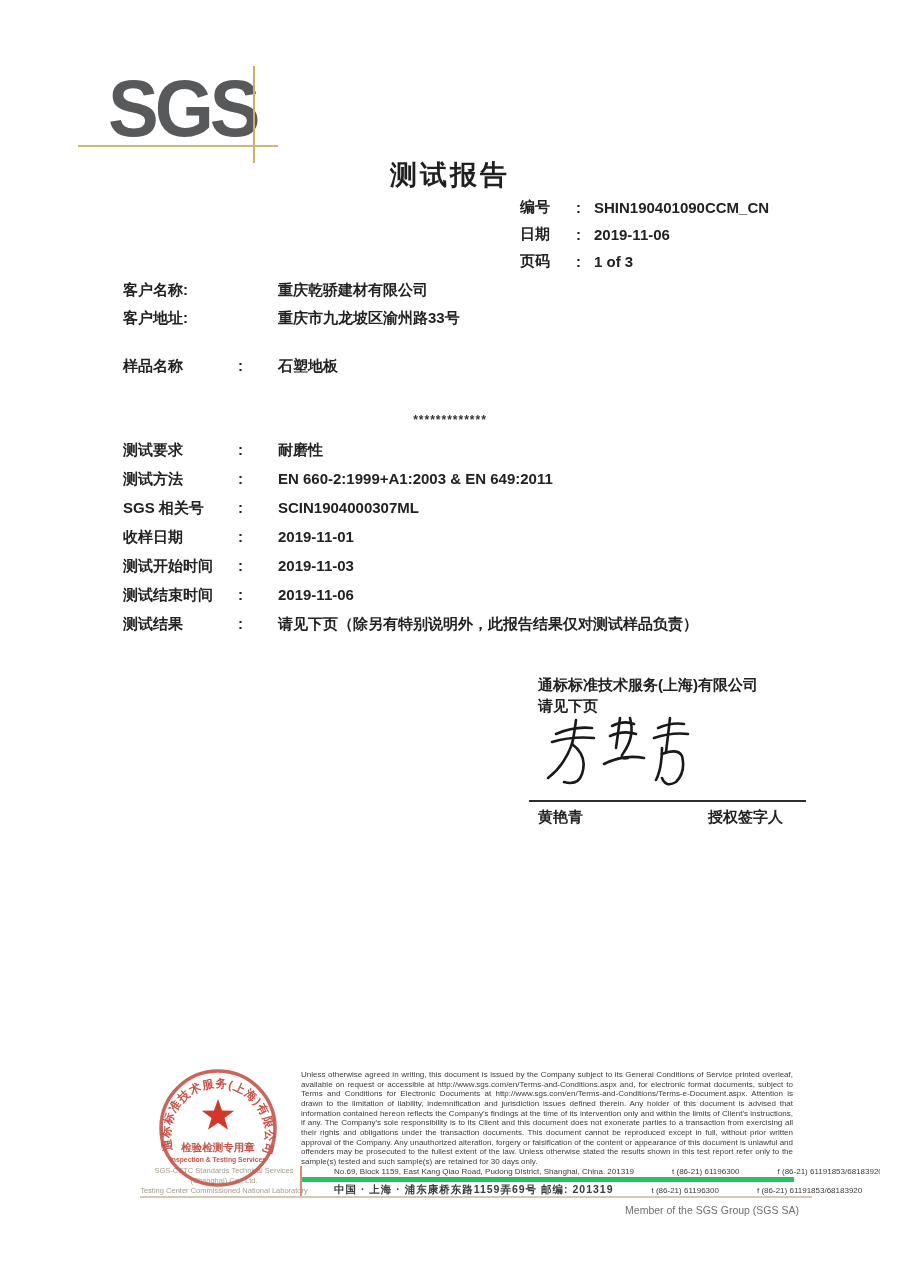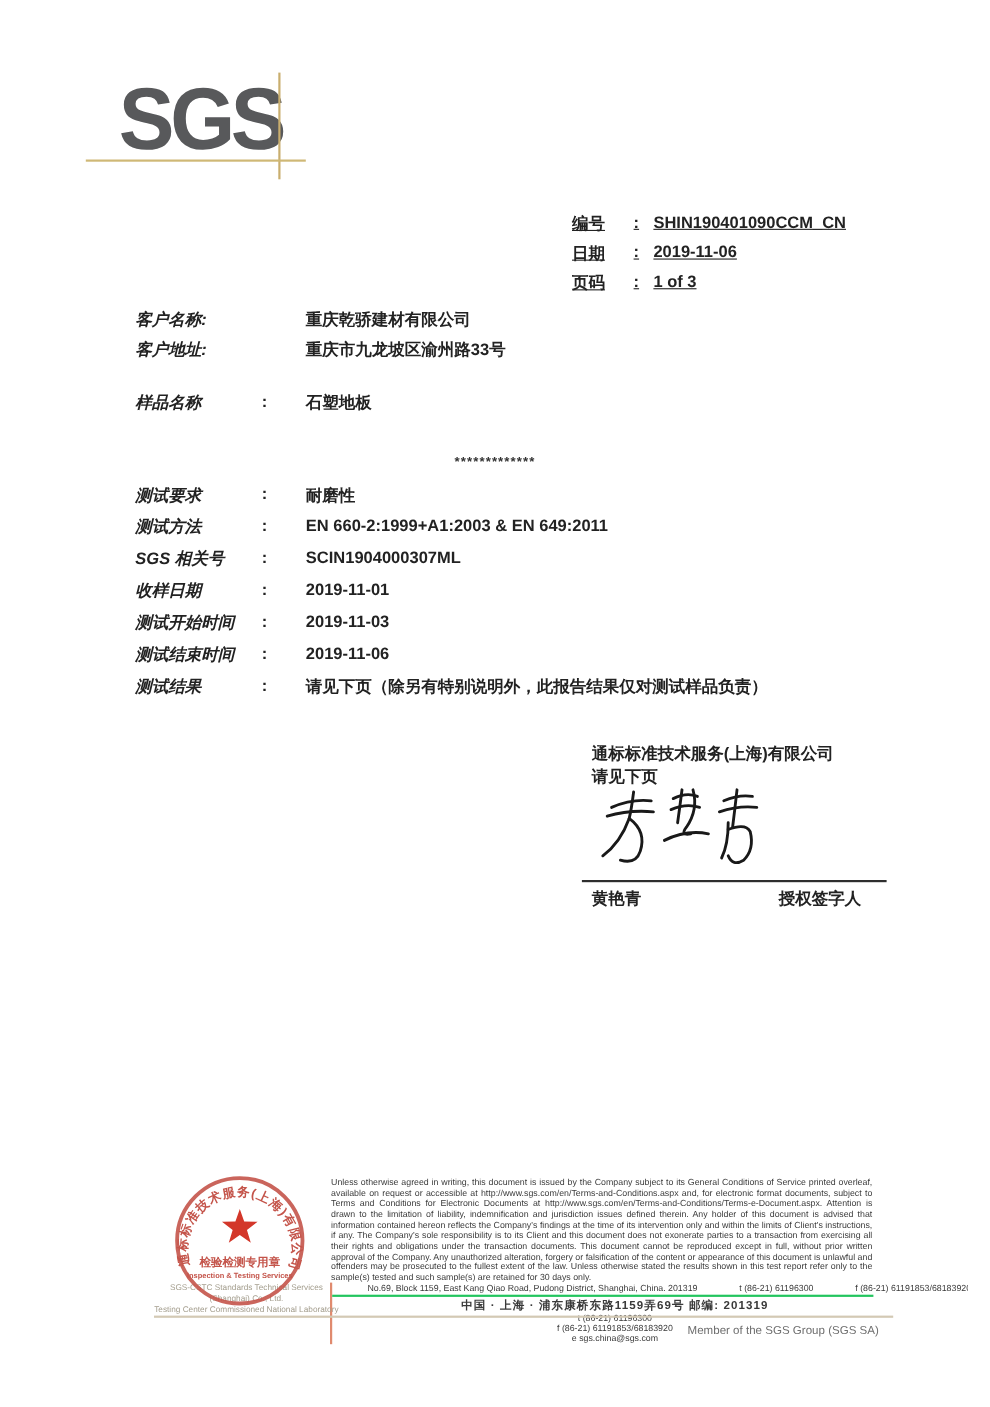--- a/index.html
+++ b/index.html
@@ -16,26 +16,26 @@
     transform:scaleY(1.05); transform-origin:top left;
   }
   .logo-vline { position:absolute; left:233px; top:66px; width:2px; height:97px; background:#c9ae6e; }
   .logo-hline { position:absolute; left:58px; top:145px; width:200px; height:2px; background:#cfb876; }
   
   .doc-title {
     position:absolute; left:0; right:0; top:157px; text-align:center;
     font-size:27px; font-weight:700; letter-spacing:3px; color:#1f1f1f;
   }
   .meta { position:absolute; left:500px; top:194px; }
-  .meta-row { display:flex; height:27px; font-size:15px; font-weight:700; color:#222;text-decoration:underline; }
+  .meta-row { display:flex; height:27px; align-items:center; font-size:15px; font-weight:700; color:#222; }
   .meta-row .lbl { width:56px; }
   .meta-row .col { width:18px; }
   
   .inforow { position:absolute; left:103px; font-size:15px; color:#222; }
-  .inforow .lbl { position:absolute; left:0; width:150px; font-weight:700; white-space:nowrap;font-style:italic; }
+  .inforow .lbl { position:absolute; left:0; width:150px; font-weight:700; white-space:nowrap; }
   .inforow .col { position:absolute; left:115px; font-weight:700; }
   .inforow .val { position:absolute; left:155px; width:560px; font-weight:600; white-space:nowrap; }
   .disclaimer {
     position:absolute; left:110px; top:390px; width:690px;
     font-size:14px; font-weight:600; color:#222; line-height:1.4;
   }
   .stars { position:absolute; left:0; right:0; top:413px; text-align:center;
     font-size:12px; font-weight:700; letter-spacing:1px; color:#333; }
   
   .sig-company { position:absolute; left:518px; top:676px; font-size:15px; font-weight:600; color:#222; }
@@ -54,35 +54,36 @@
     position:absolute; left:281px; top:1070px; width:492px;
     font-size:8px; line-height:1.21; text-align:justify; color:#3b3b3b;
   }
   .attention {
     position:absolute; left:281px; top:1147px; width:492px;
     font-size:8px; line-height:1.25; font-weight:700; color:#e06148;
   }
   .addr-box { position:absolute; left:280px; top:1166px; width:494px; border-left:2px solid #e08a6e; }
   .addr-row { display:flex; align-items:center; padding:1px 0 1px 4px; color:#3a3a3a; white-space:nowrap; }
   .addr-row.en { font-size:8px; }
-  .addr-row.cn { font-size:10.5px; font-weight:700; letter-spacing:1px; border-top:2px solid #22c55e;flex-direction:column; }
+  .addr-row.cn { font-size:10.5px; font-weight:700; letter-spacing:1px; border-top:5px solid #22c55e; }
   .addr-row .seg { margin-right:10px;padding-left:28px; }
   .member-line { position:absolute; left:120px; top:1196px; width:672px; height:2px; background:#d3c9b4; }
   .member-text { position:absolute; left:576px; top:1204px; width:232px; text-align:center;
     font-size:10.5px; color:#6e6e6e; }
 </style>
 </head>
 <body>
 
 <div class="page">
 
   <div class="logo-text">SGS</div>
   <div class="logo-vline"></div>
   <div class="logo-hline"></div>
 
+  <div class="doc-title">测试报告</div>
 
   <div class="meta">
     <div class="meta-row">
       <span class="lbl">编号</span>
       <span class="col">:</span>
       <span class="val">SHIN190401090CCM_CN</span>
     </div>
     <div class="meta-row">
       <span class="lbl">日期</span>
       <span class="col">:</span>

